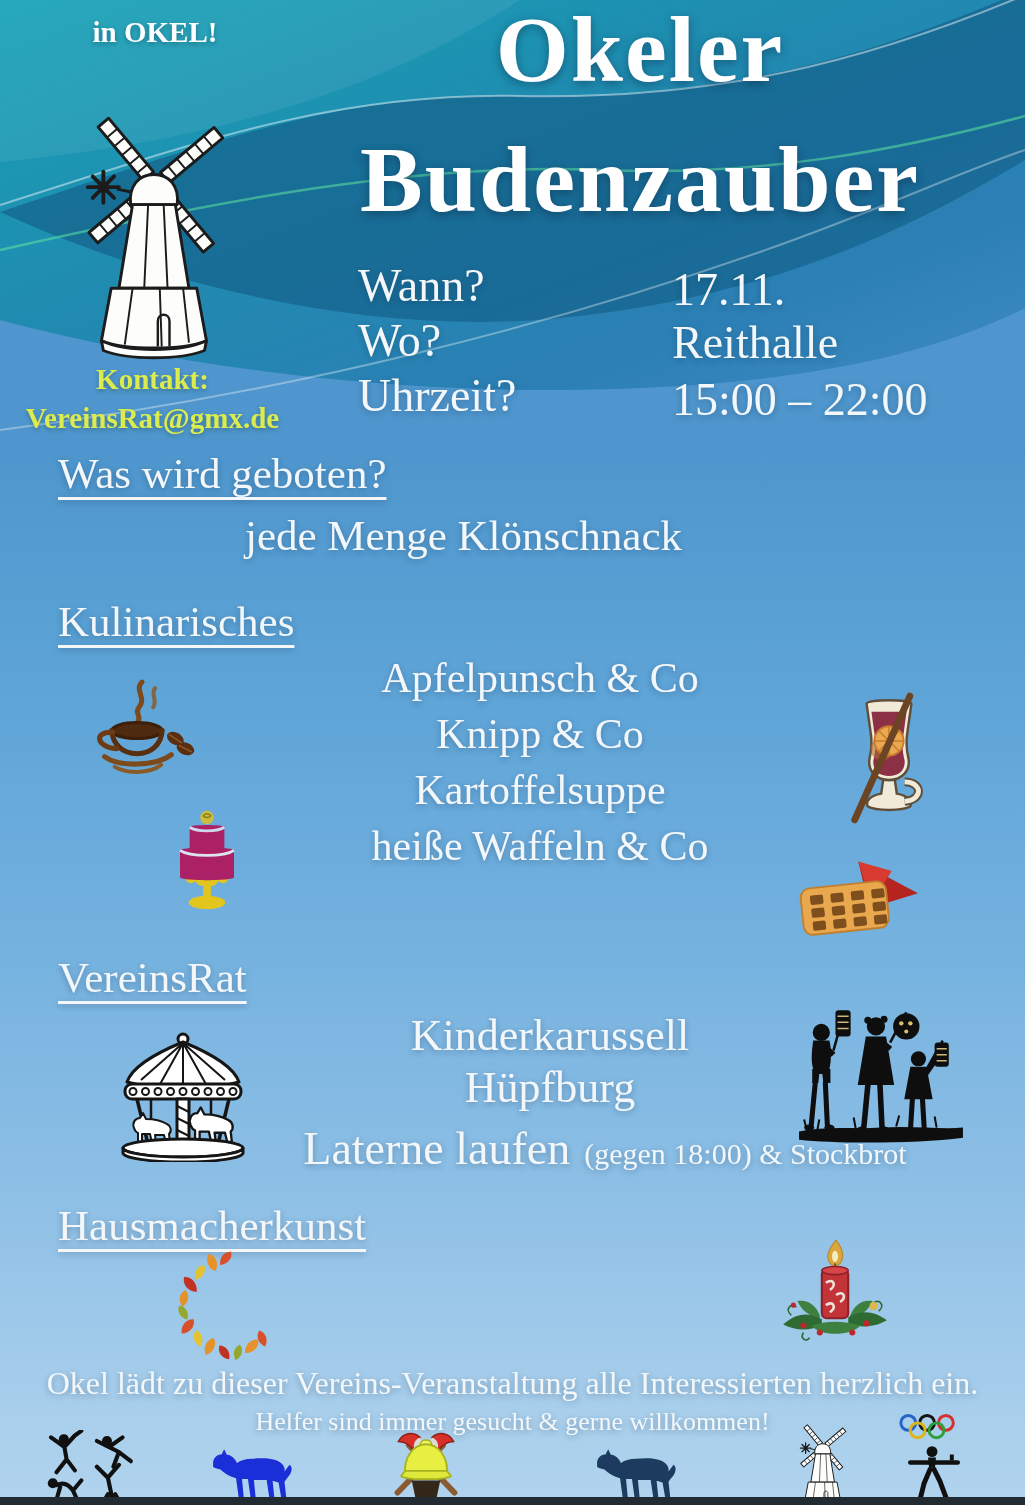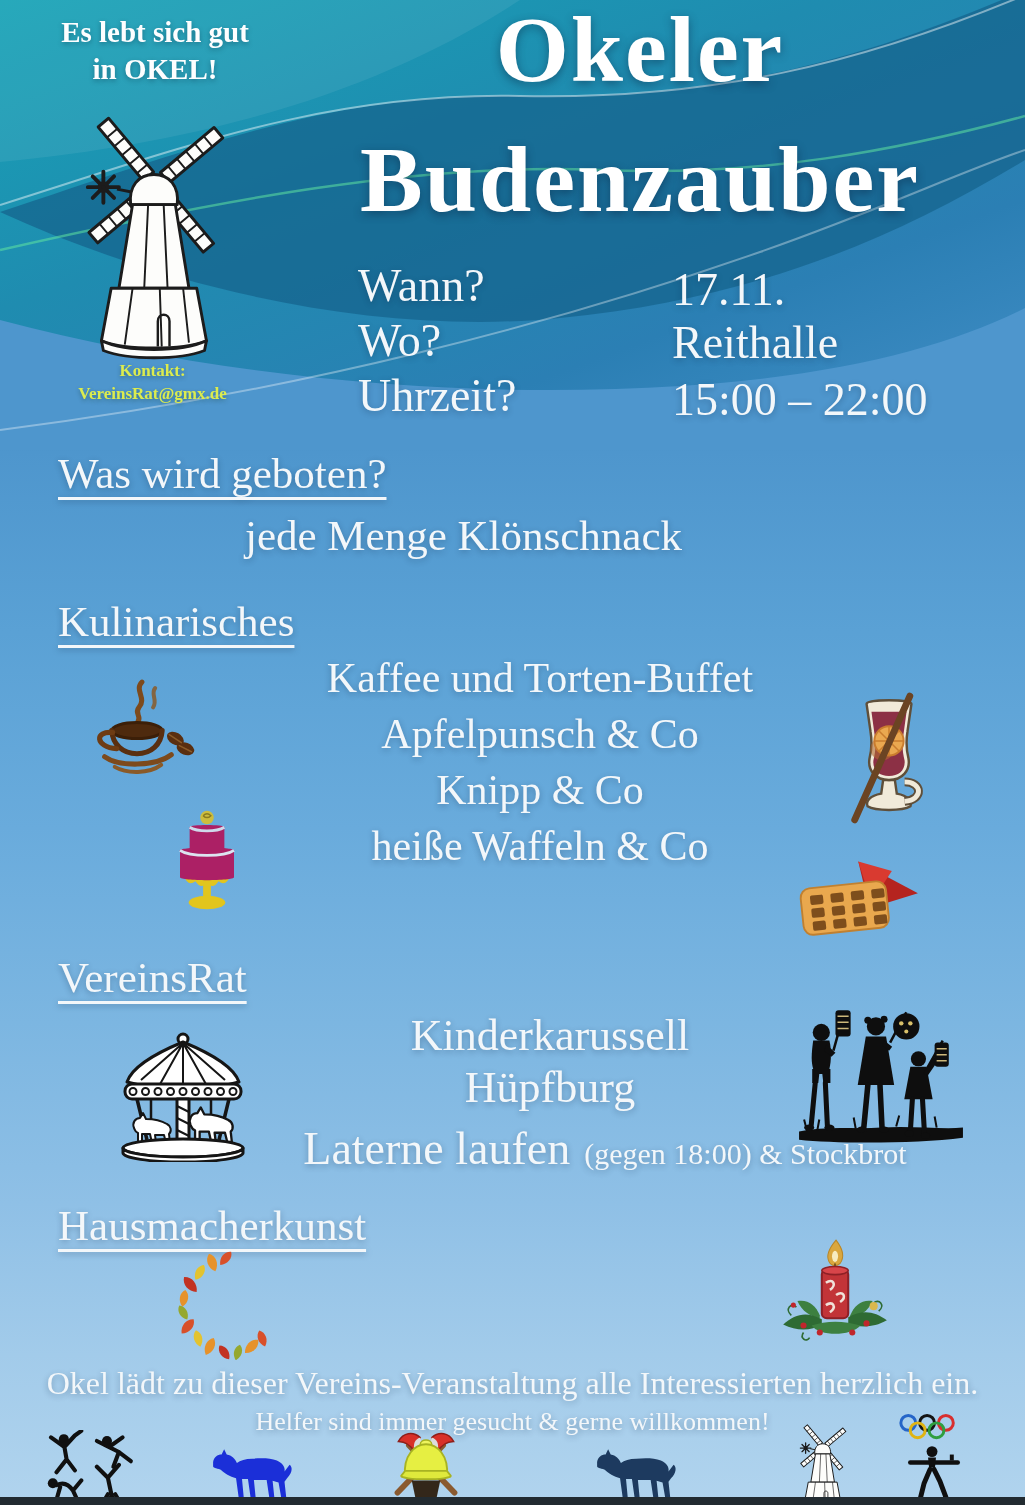--- a/index.html
+++ b/index.html
@@ -7,21 +7,21 @@
     position:relative;width:1025px;height:1505px;overflow:hidden;
     font-family:"Liberation Serif","DejaVu Serif",serif;
     background:linear-gradient(180deg,#2f7ab3 0%,#3f88c2 27%,#4e96cd 30%,#5aa1d5 42%,#69abdc 55%,#7cb6e1 68%,#8fc0e6 80%,#a2cbea 90%,#b1d4ee 100%);
   }
   .abs{position:absolute;}
   .txt{color:#f3f7fa;text-shadow:0 2px 6px rgba(15,40,70,.32);}
   .title{color:#ffffff;font-weight:bold;letter-spacing:2px;text-align:center;line-height:1;text-shadow:0 3px 10px rgba(8,30,60,.45);}
   .h-underline{text-decoration:underline;text-underline-offset:9px;text-decoration-thickness:3px;}
   .center{text-align:center;}
   .tagline{color:#fdfeff;font-weight:bold;font-size:29px;line-height:1.28;text-align:center;text-shadow:0 2px 5px rgba(10,50,70,.4);}
-  .contact{color:#dcec4e;font-weight:bold;font-size:17px;line-height:1.35;text-align:center;text-shadow:0 2px 4px rgba(20,50,30,.35);}
+  .contact{color:#dcec4e;font-weight:bold;font-size:29px;line-height:1.35;text-align:center;text-shadow:0 2px 4px rgba(20,50,30,.35);}
   .info{font-size:46px;line-height:1;margin-top:24px;}
   .heading{font-size:43px;line-height:1;}
   .menu{font-size:42px;line-height:56px;}
   .big-item{font-size:44px;line-height:1;}
   .lantern-main{font-size:46px;}
   .lantern-note{font-size:30px;margin-left:14px;}
   .invite{font-size:32px;line-height:1.1;}
   .helpers{font-size:26px;line-height:1.1;}
 </style>
 </head>
@@ -87,21 +87,20 @@
     <rect width="1025" height="450" fill="url(#hg)"></rect>
     <path d="M0,0 L520,0 C390,85 225,140 0,162 Z" fill="rgba(255,255,255,0.07)"></path>
     <path d="M0,212 C190,150 330,92 520,96 C710,100 860,62 1025,-10 L1025,160 C880,248 740,300 560,318 C380,336 170,290 0,212 Z" fill="#15628c" opacity="0.72"></path>
     <path d="M0,320 C220,378 460,400 680,386 C840,376 950,346 1025,308 L1025,450 L0,450 Z" fill="#4e96cd"></path>
     <path d="M0,205 C190,145 330,92 520,96 C710,100 860,64 1025,-5" fill="none" stroke="rgba(255,255,255,0.45)" stroke-width="2"></path>
     <path d="M0,250 C220,200 420,162 600,170 C760,177 900,150 1025,116" fill="none" stroke="rgba(95,227,161,0.55)" stroke-width="2.5"></path>
     <path d="M0,430 C300,392 560,322 760,252 C880,210 960,172 1025,150" fill="none" stroke="rgba(255,255,255,0.35)" stroke-width="2"></path>
   </svg>
 
   <div class="abs tagline" style="left:35px;top:14px;width:240px">
-    <div>Es lebt sich gut</div>
     <div>in OKEL!</div>
   </div>
 
   <svg class="abs" style="left:68px;top:86px" width="168" height="282" viewBox="0 0 160 290">
     <use href="#windmill-sym"></use>
   </svg>
 
   <div class="abs contact" style="left:25px;top:360px;width:255px">
     <div>Kontakt:</div>
     <div>VereinsRat@gmx.de</div>
@@ -115,23 +114,23 @@
   <div class="abs txt info" style="left:358px;top:294px">Wo?</div>
   <div class="abs txt info" style="left:672px;top:296px">Reithalle</div>
   <div class="abs txt info" style="left:358px;top:349px">Uhrzeit?</div>
   <div class="abs txt info" style="left:672px;top:353px">15:00 – 22:00</div>
 
   <div class="abs txt heading h-underline" style="left:58px;top:452px">Was wird geboten?</div>
   <div class="abs txt heading h-underline" style="left:58px;top:600px">Kulinarisches</div>
 
   <div class="abs txt heading" style="left:245px;top:514px">jede Menge Klönschnack</div>
   <div class="abs txt menu center" style="left:230px;top:650px;width:620px">
-    <div>Kaffee und Torten-Buffet</div>
     <div>Apfelpunsch &amp; Co</div>
     <div>Knipp &amp; Co</div>
+    <div>Kartoffelsuppe</div>
     <div>heiße Waffeln &amp; Co</div>
   </div>
 
   <svg class="abs" style="left:86px;top:674px" width="112" height="106" viewBox="0 0 110 105">
     <g fill="none" stroke-linecap="round">
       <path d="M55,8 C47,16 60,24 52,33 C47,39 55,42 51,47" stroke="#7d4a1c" stroke-width="5"></path>
       <path d="M68,14 C63,20 71,26 66,33" stroke="#8a5a28" stroke-width="4" opacity="0.85"></path>
       <ellipse cx="50" cy="56" rx="25" ry="8" fill="#4e2a0e" stroke="#3c1f08" stroke-width="3"></ellipse>
       <path d="M25,56 C26,70 36,79 50,79 C64,79 74,70 75,56" stroke="#5a2f10" stroke-width="5"></path>
       <path d="M26,58 C8,56 8,72 30,74" stroke="#6e3c14" stroke-width="5"></path>

